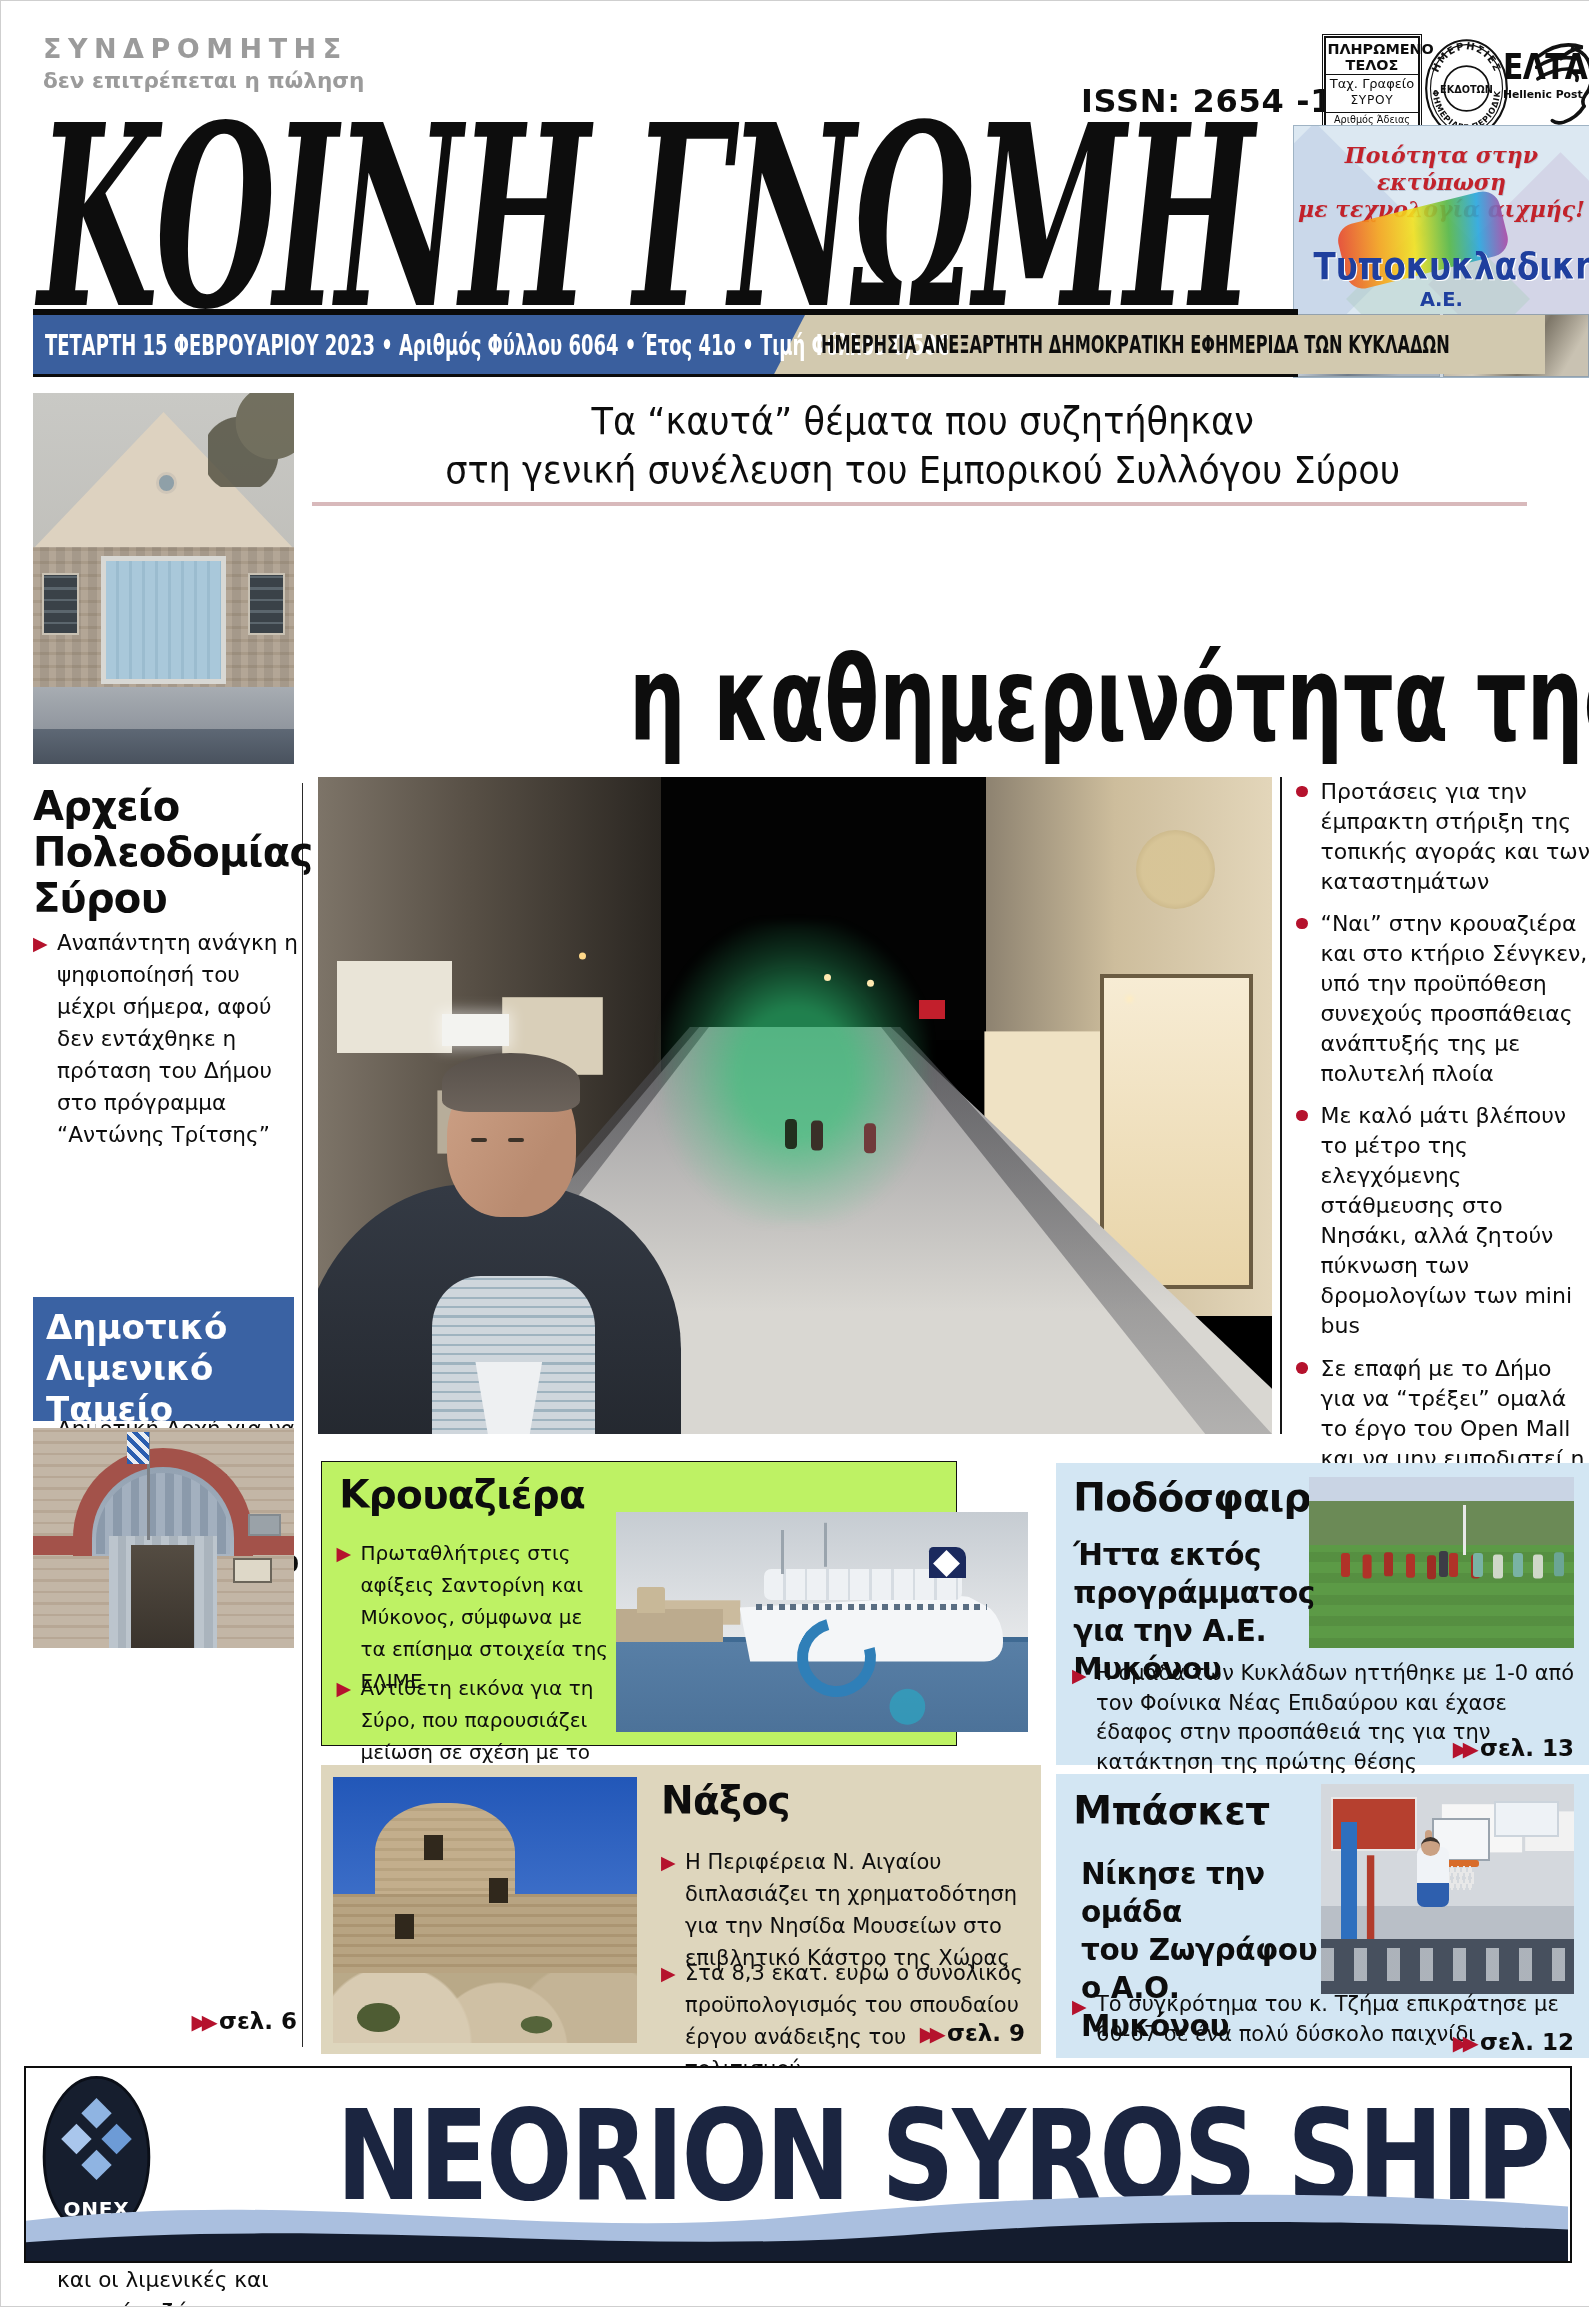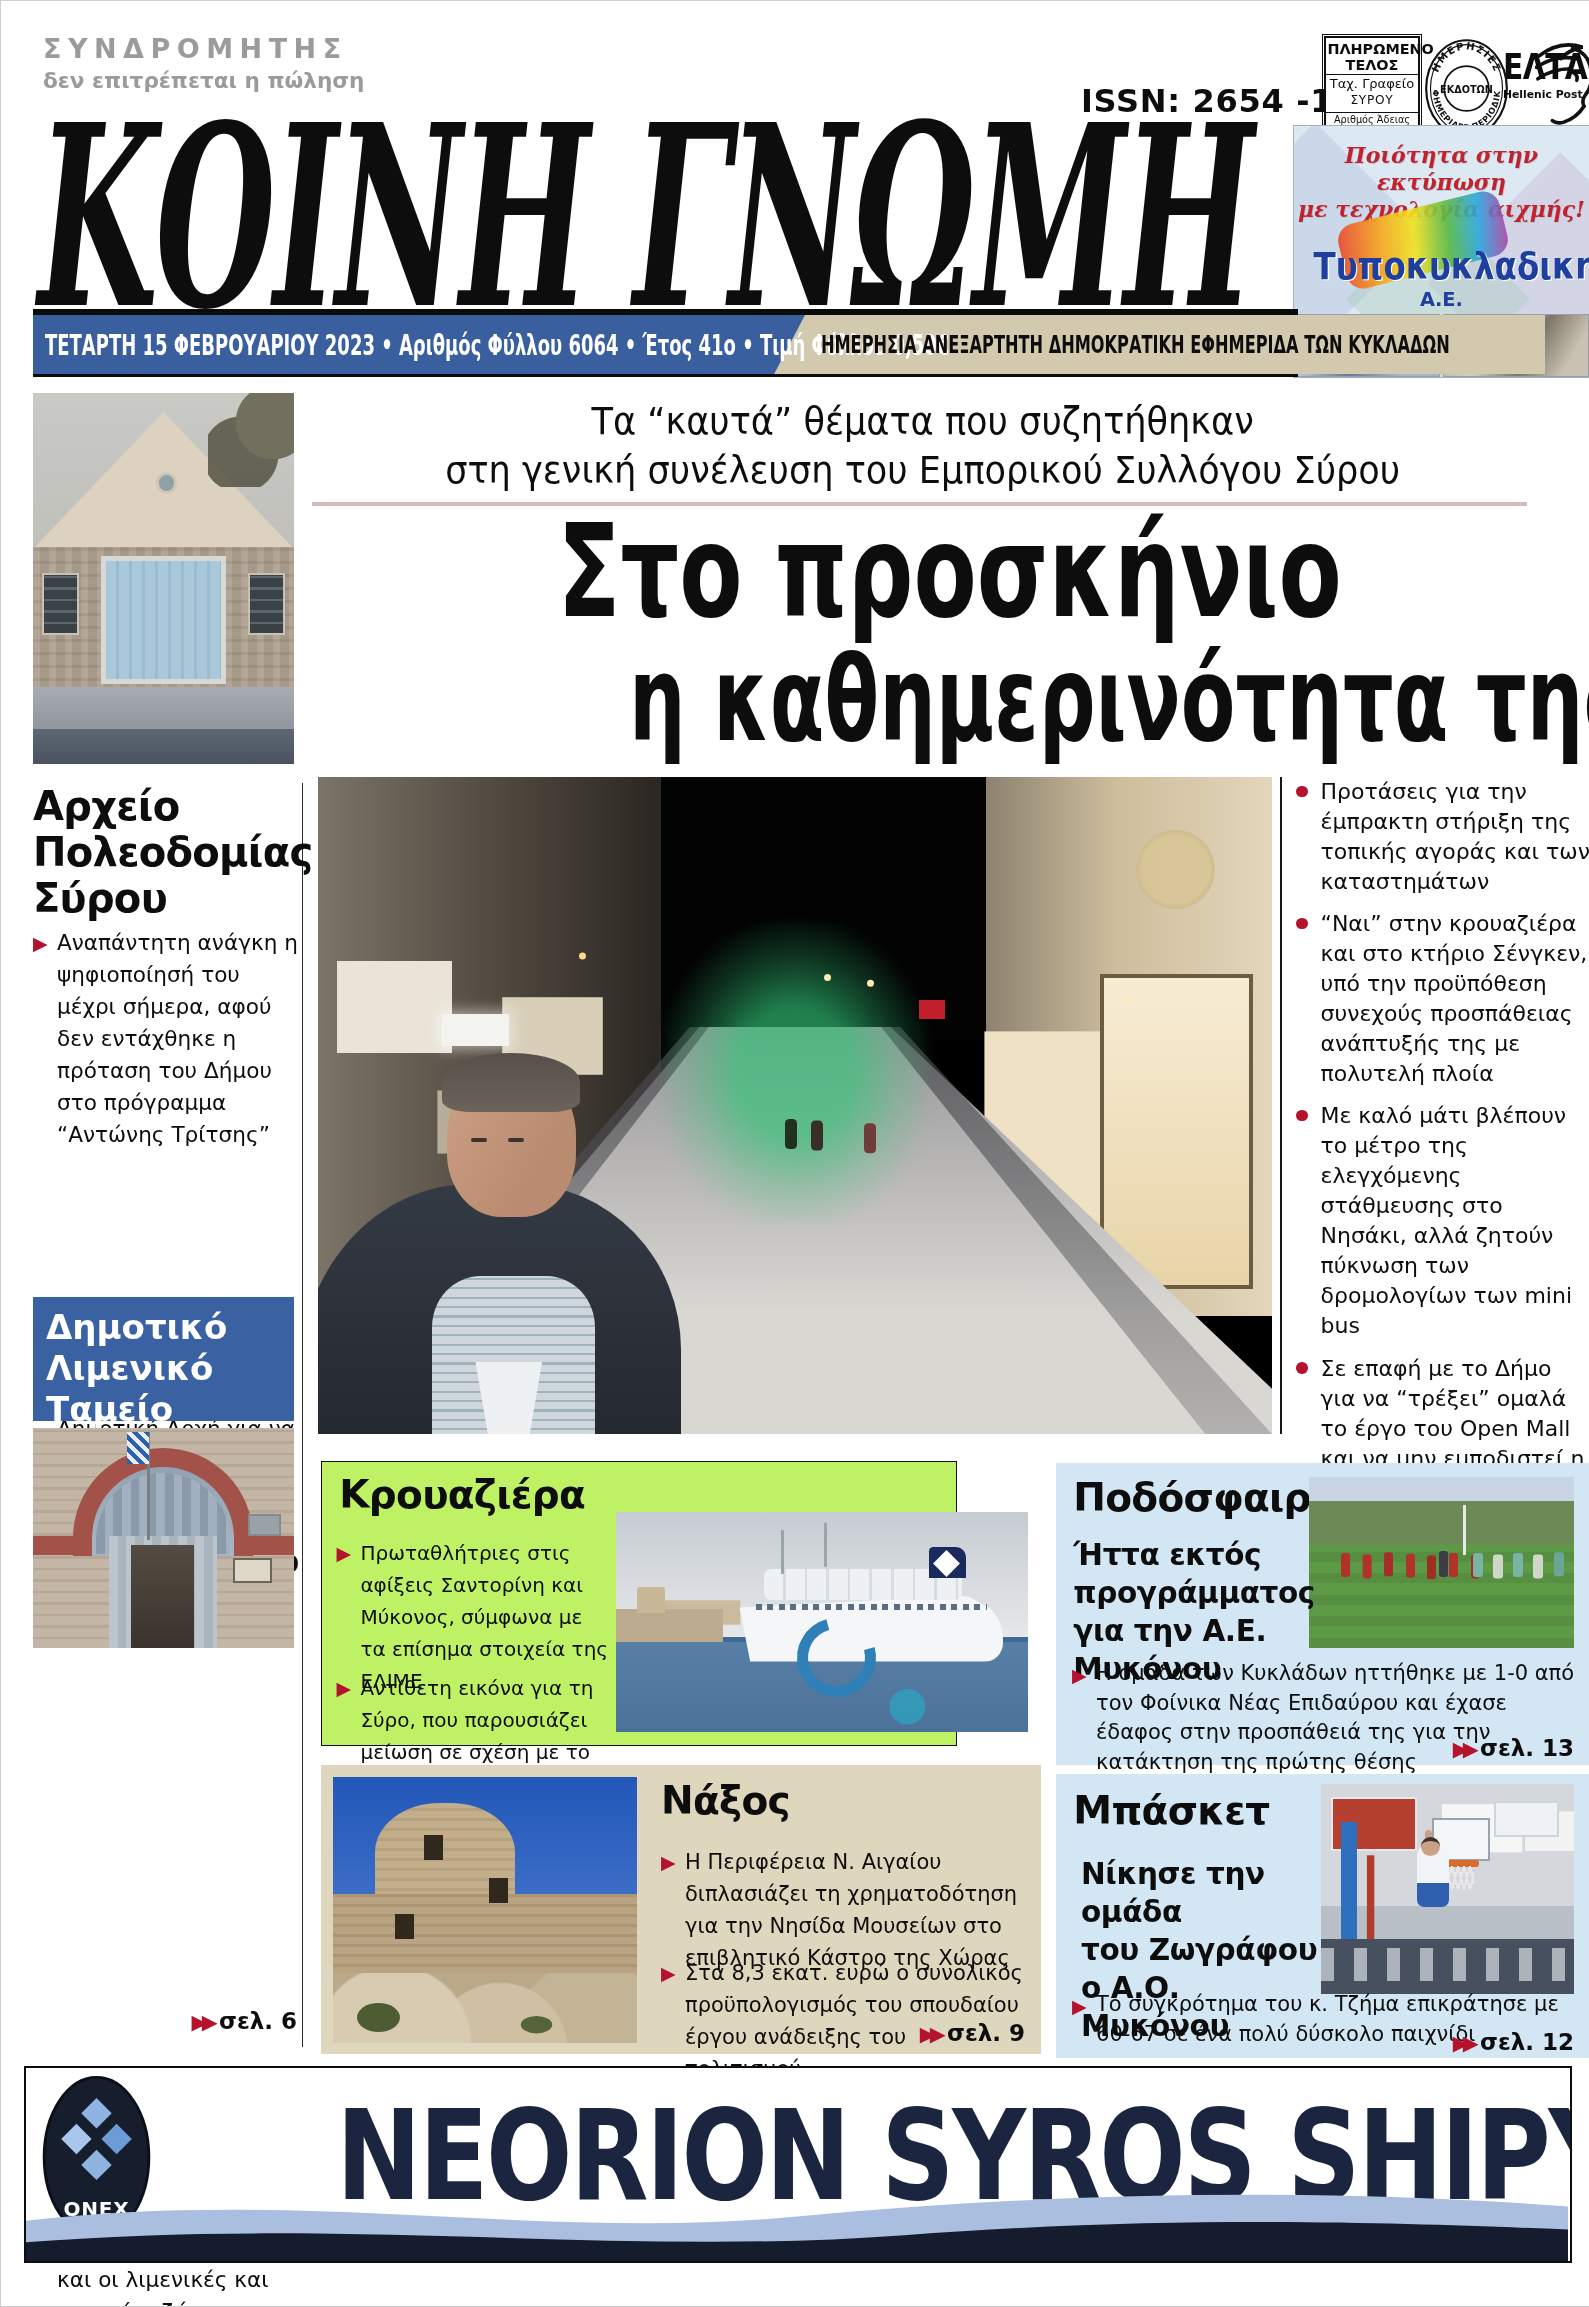--- a/index.html
+++ b/index.html
@@ -312,23 +312,20 @@
     <div class="left-txt">ΤΕΤΑΡΤΗ 15 ΦΕΒΡΟΥΑΡΙΟΥ 2023 • Αριθμός Φύλλου  6064 • Έτος 41ο • Τιμή Φύλλου 0,50€</div>
     <div class="right-txt">ΗΜΕΡΗΣΙΑ ΑΝΕΞΑΡΤΗΤΗ ΔΗΜΟΚΡΑΤΙΚΗ ΕΦΗΜΕΡΙΔΑ ΤΩΝ ΚΥΚΛΑΔΩΝ</div>
   </div>
   <div class="abs rule-bot"></div>
 
   <div class="abs kicker">
     <span class="cond">Τα “καυτά” θέματα που συζητήθηκαν
 στη γενική συνέλευση του Εμπορικού Συλλόγου Σύρου</span>
   </div>
   <div class="abs rule-pink"></div>
-  <div class="abs hl hl1">
-    <span class="cond">Στο προσκήνιο</span>
-  </div>
   <div class="abs hl hl2">
     <span class="cond">η καθημερινότητα της αγοράς</span>
   </div>
 
   <div class="photo photo-archive">
     <div class="pa-ped"></div>
     <div class="pa-oculus"></div>
     <div class="pa-wall"></div>
     <div class="pa-win pa-w1"></div>
     <div class="pa-win pa-w2"></div>

